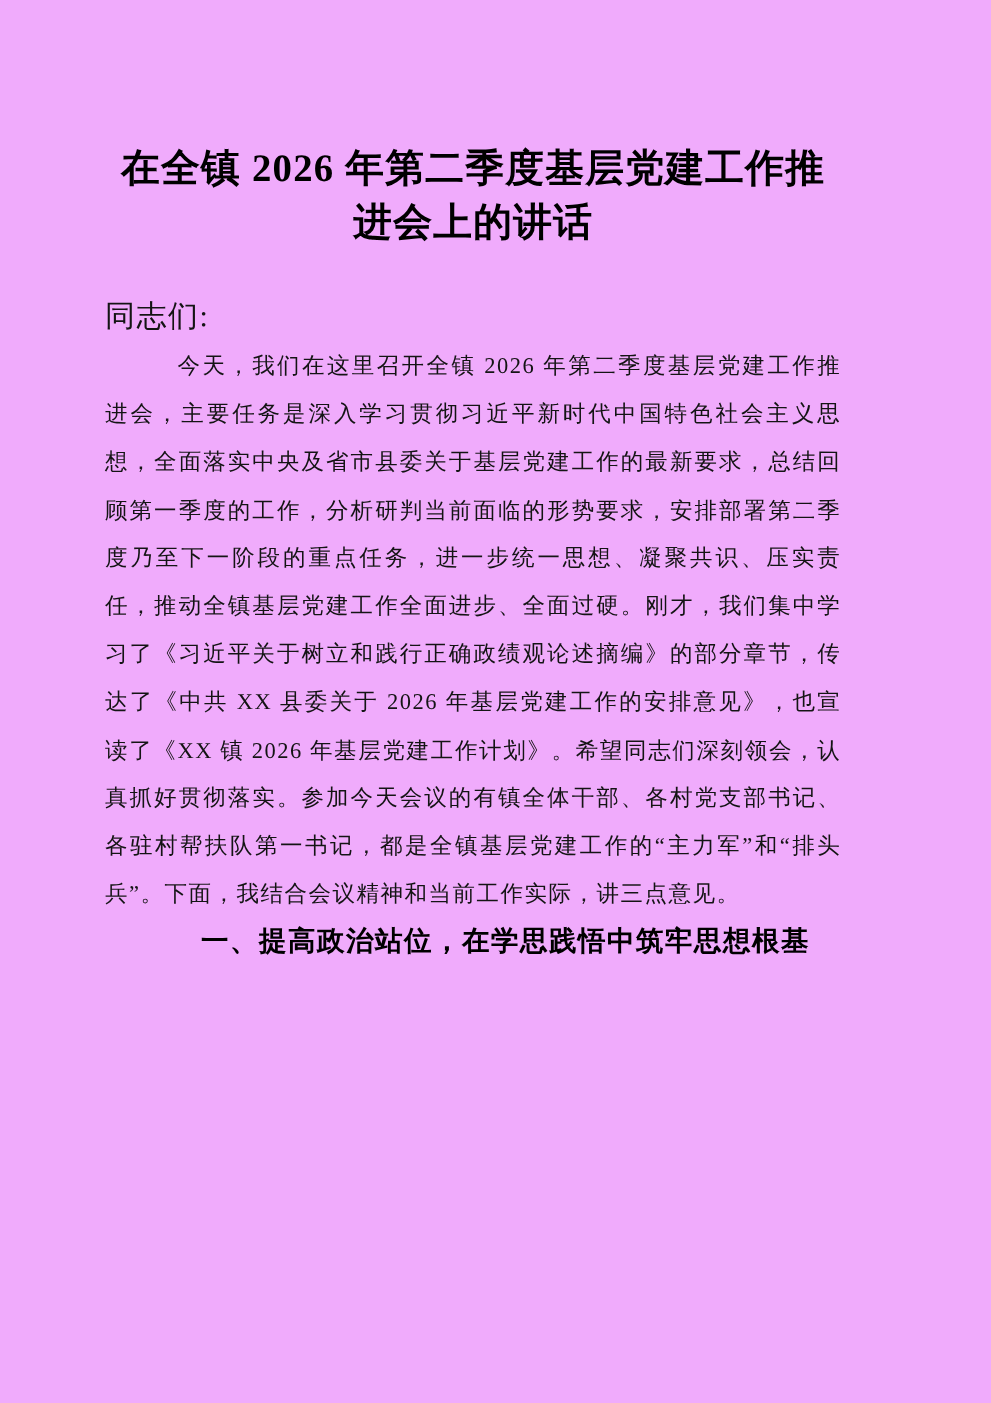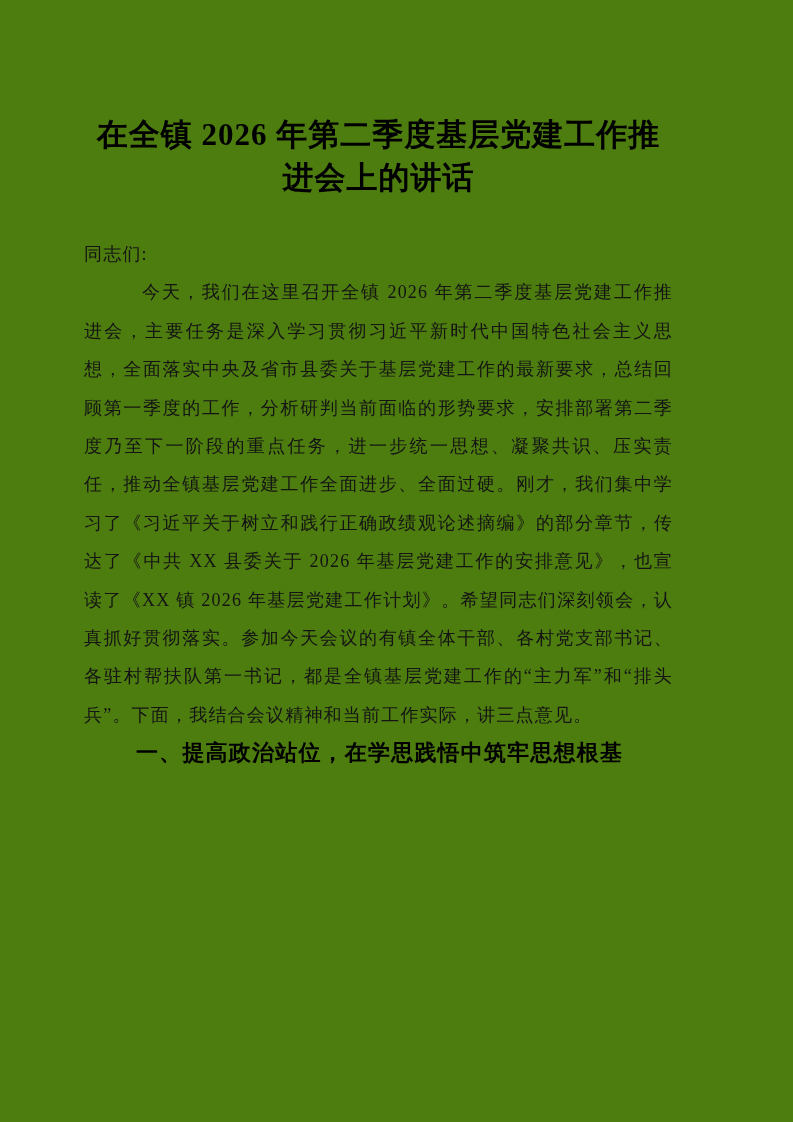--- a/index.html
+++ b/index.html
@@ -5,40 +5,40 @@
   html, body {
     margin: 0;
     padding: 0;
     background: #ffffff;
   }
   .page {
     position: relative;
     width: 793px;
     height: 1122px;
     box-sizing: border-box;
-    background: #4d7c0f;
+    background: #f0abfc;
     padding: 113px 120px 40px 84px;
     overflow: hidden;
     color: #000000;
   }
   .doc-title {
     margin: 0;
     text-align: center;
     font-family: "Liberation Serif", "DejaVu Serif", serif;
     font-weight: 700;
     font-size: 31px;
     line-height: 43px;
     letter-spacing: 1px;
     color: #000000;
   }
   .doc-title .title-line { display: block; }
   .salutation {
     margin: 36px 0 0 0;
     font-family: "Liberation Serif", "DejaVu Serif", serif;
-    font-size: 18px;
+    font-size: 24px;
     line-height: 38.4px;
     letter-spacing: 1.2px;
     color: #141414;
   }
   .para {
     margin: 0;
     font-family: "Liberation Serif", "DejaVu Serif", serif;
     font-size: 18px;
     line-height: 38.4px;
     letter-spacing: 1.2px;
@@ -48,21 +48,21 @@
     color: #141414;
   }
   .section-heading {
     margin: 0;
     font-family: "Liberation Sans", "DejaVu Sans", sans-serif;
     font-weight: 700;
     font-size: 22px;
     line-height: 38.4px;
     letter-spacing: 1.2px;
     text-indent: 52px;
-    text-align: left;
+    text-align: center;
     color: #000000;
   }
 </style>
 </head>
 <body>
 
 <div class="page">
 
   <h1 class="doc-title">
     <span class="title-line">在全镇 2026 年第二季度基层党建工作推</span>

